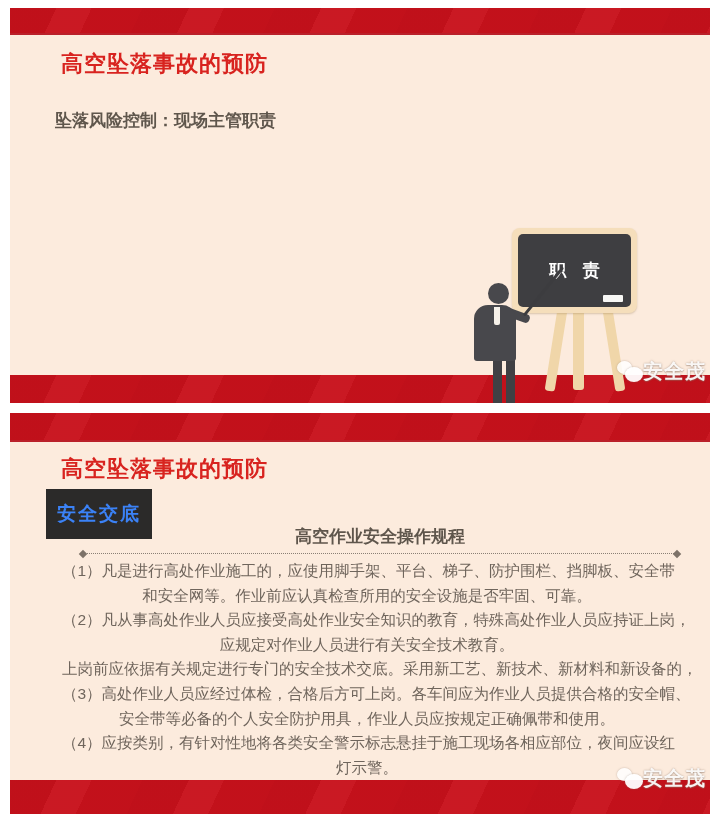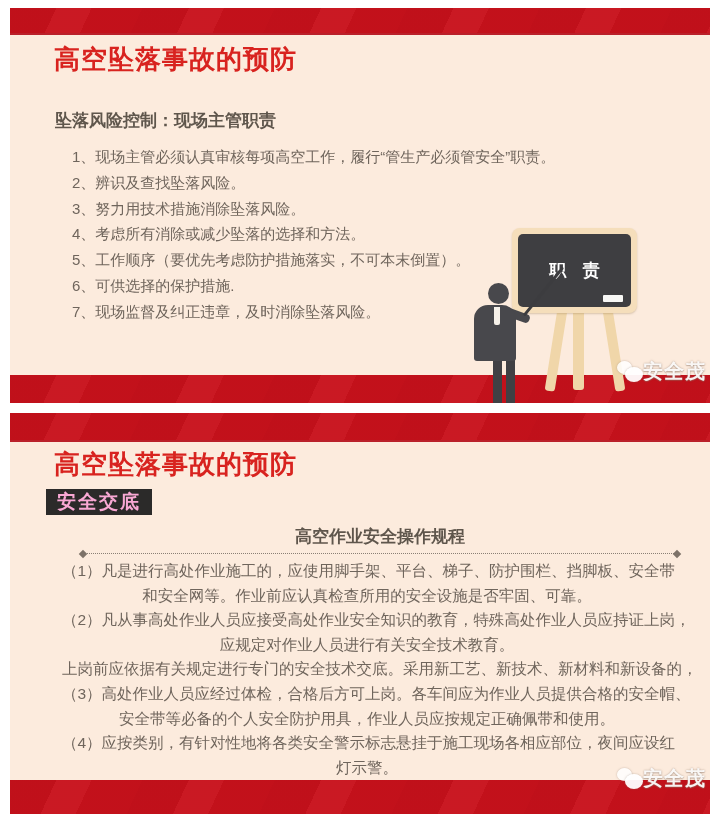--- a/index.html
+++ b/index.html
@@ -8,21 +8,21 @@
   .slide{position:absolute;left:10px;width:700px;background:var(--cream,#fcebdd);overflow:hidden;}
   .slide1{top:8px;height:395px;}
   .slide2{top:413px;height:401px;}
   .bar{position:absolute;left:0;width:100%;background:var(--red_bar,#c8121c);z-index:1;}
   .bar::after{content:"";position:absolute;inset:0;
     background:repeating-linear-gradient(115deg,rgba(120,0,10,0.10) 0 42px,rgba(255,255,255,0.03) 42px 74px,rgba(120,0,10,0.07) 74px 120px);}
   .bar-top1{top:0;height:25px;border-bottom:2px solid rgba(160,60,70,0.35);}
   .bar-bottom1{top:367px;height:28px;}
   .bar-top2{top:0;height:27px;border-bottom:2px solid rgba(160,60,70,0.35);}
   .bar-bottom2{top:367px;height:34px;}
-  .title{position:absolute;left:40px;margin:4px;font-size:26px;font-weight:bold;
+  .title{position:absolute;left:40px;margin:11px;font-size:22px;font-weight:bold;
     color:var(--red_title,#d8231f);letter-spacing:1px;z-index:2;}
   .slide1 .title{top:30px;}
   .slide2 .title{top:30px;}
   .subtitle{position:absolute;left:45px;top:101px;margin:0;font-size:17px;font-weight:bold;
     color:var(--heading_text,#5f564c);z-index:2;}
   .list{position:absolute;left:62px;top:136px;width:560px;z-index:2;}
   .li{font-size:15px;line-height:25.8px;color:var(--text,#6f655c);white-space:nowrap;}
   
   .illustration{position:absolute;inset:0;z-index:3;pointer-events:none;}
   .leg{position:absolute;background:var(--leg_tan,#f0d6a9);border-radius:3px;}
@@ -52,51 +52,42 @@
   .slide1 .watermark{right:4px;top:350px;}
   .slide2 .watermark{right:4px;top:352px;}
   .wicon{position:relative;width:26px;height:22px;display:inline-block;}
   .wicon::before{content:"";position:absolute;left:0;top:0;width:15px;height:13px;border-radius:50%;
     background:rgba(255,255,255,0.85);box-shadow:0 0 2px rgba(130,110,100,0.5);}
   .wicon::after{content:"";position:absolute;left:8px;top:6px;width:18px;height:15px;border-radius:50%;
     background:rgba(255,255,255,0.95);box-shadow:0 0 2px rgba(130,110,100,0.5);}
   .wtext{font-size:20px;font-weight:bold;color:rgba(255,255,255,0.92);
     text-shadow:0 0 2px rgba(140,115,100,0.65),0 1px 1px rgba(140,115,100,0.4);letter-spacing:1px;}
   
-  .badge{position:absolute;left:36px;top:76px;background:var(--badge_bg,#2b2a29);color:#f9a8d4;
-    font-size:19px;font-weight:bold;padding:0 11px;letter-spacing:2px;z-index:2;}
+  .badge{position:absolute;left:36px;top:76px;background:var(--badge_bg,#2b2a29);color:#3b82f6;
+    font-size:19px;font-weight:bold;padding:12px 11px;letter-spacing:2px;z-index:2;}
   .heading{position:absolute;left:0;top:112px;width:100%;text-align:center;margin:0;
     font-size:17px;font-weight:bold;color:var(--heading_text,#5f564c);z-index:2;padding-left:20px;}
   .rule{position:absolute;left:72px;top:140px;width:596px;border-top:1px dotted #8a7f75;z-index:2;}
   .rule::before,.rule::after{content:"";position:absolute;top:-3.5px;width:6px;height:6px;
     background:#7d7268;transform:rotate(45deg);}
   .rule::before{left:-2px;}
   .rule::after{right:-2px;}
   .body-lines{position:absolute;left:52px;top:146px;width:610px;z-index:2;text-align:center;}
   .bline{font-size:15.5px;line-height:24.6px;color:var(--text,#6f655c);white-space:nowrap;}
 </style>
 </head>
 <body>
 
 <div class="page">
 
   <section class="slide slide1">
     <div class="bar bar-top1"></div>
     <h1 class="title">高空坠落事故的预防</h1>
     <h2 class="subtitle">坠落风险控制：现场主管职责</h2>
 
-    <div class="list">
-      <div class="li">1、现场主管必须认真审核每项高空工作，履行“管生产必须管安全”职责。</div>
-      <div class="li">2、辨识及查找坠落风险。</div>
-      <div class="li">3、努力用技术措施消除坠落风险。</div>
-      <div class="li">4、考虑所有消除或减少坠落的选择和方法。</div>
-      <div class="li">5、工作顺序（要优先考虑防护措施落实，不可本末倒置）。</div>
-      <div class="li">6、可供选择的保护措施.</div>
-      <div class="li">7、现场监督及纠正违章，及时消除坠落风险。</div>
-    </div>
 
     <div class="illustration">
       <div class="leg leg-left"></div>
       <div class="leg leg-center"></div>
       <div class="leg leg-right"></div>
       <div class="board-frame">
         <div class="board-inner">
           <span class="board-text">职 责</span>
           <span class="eraser"></span>
         </div>

